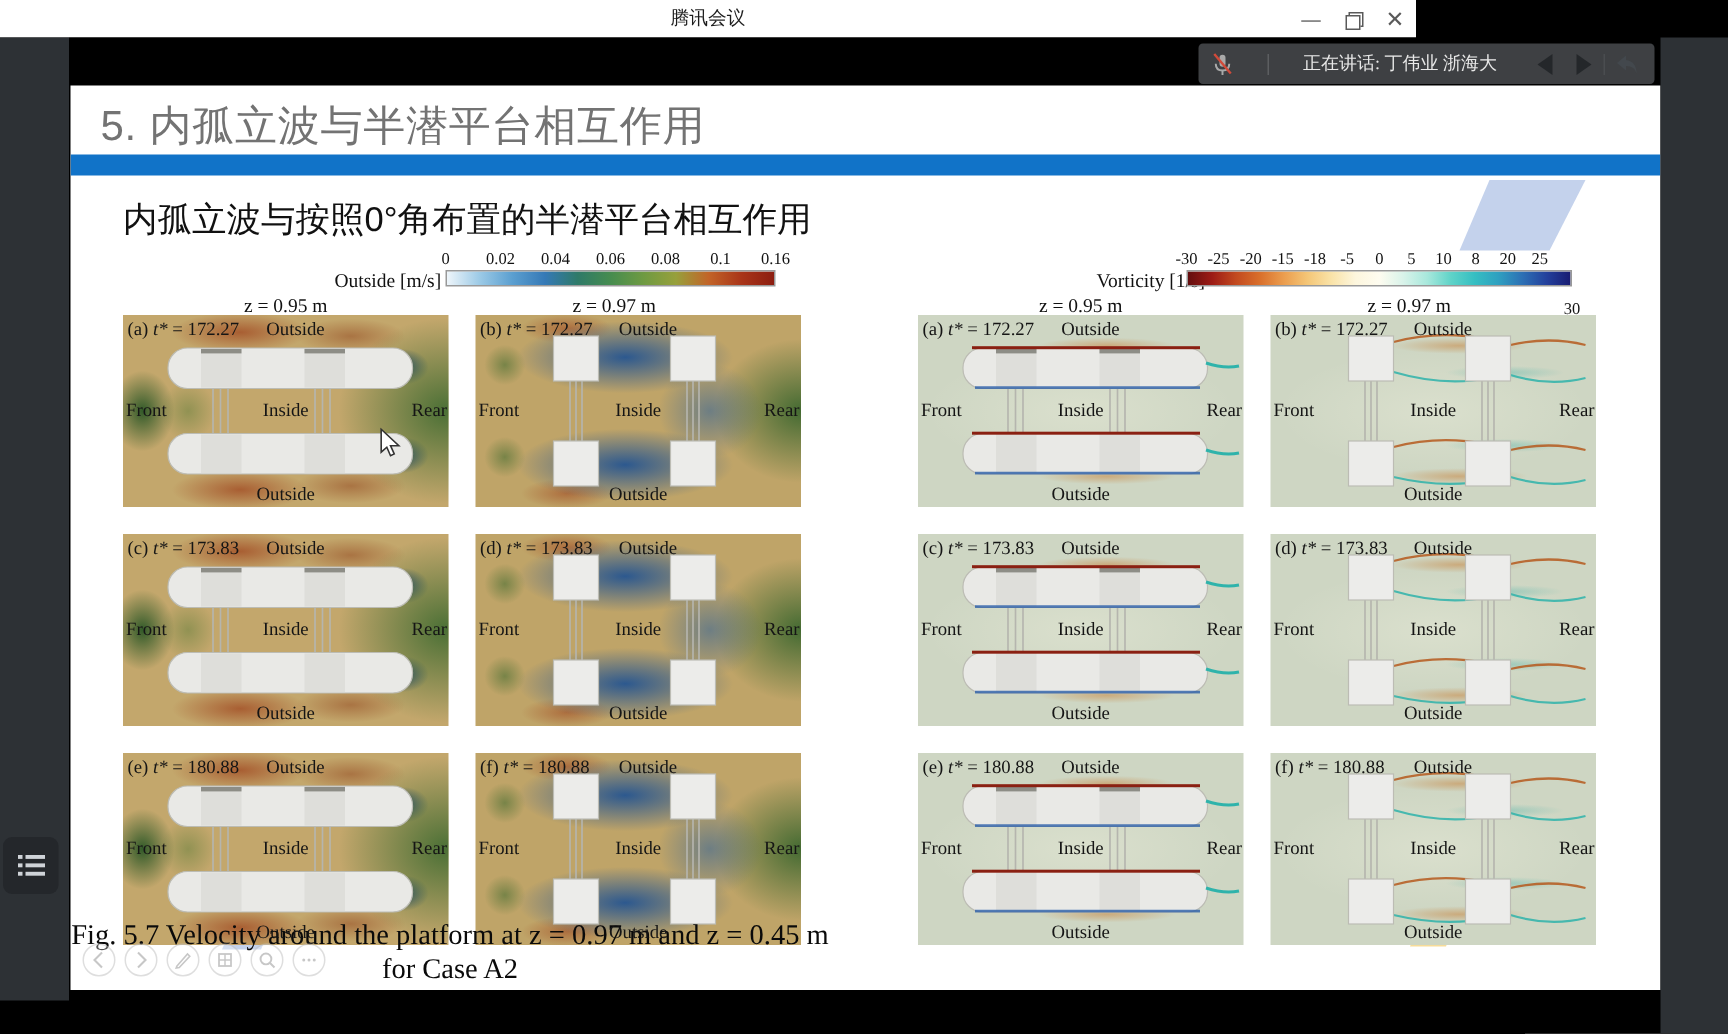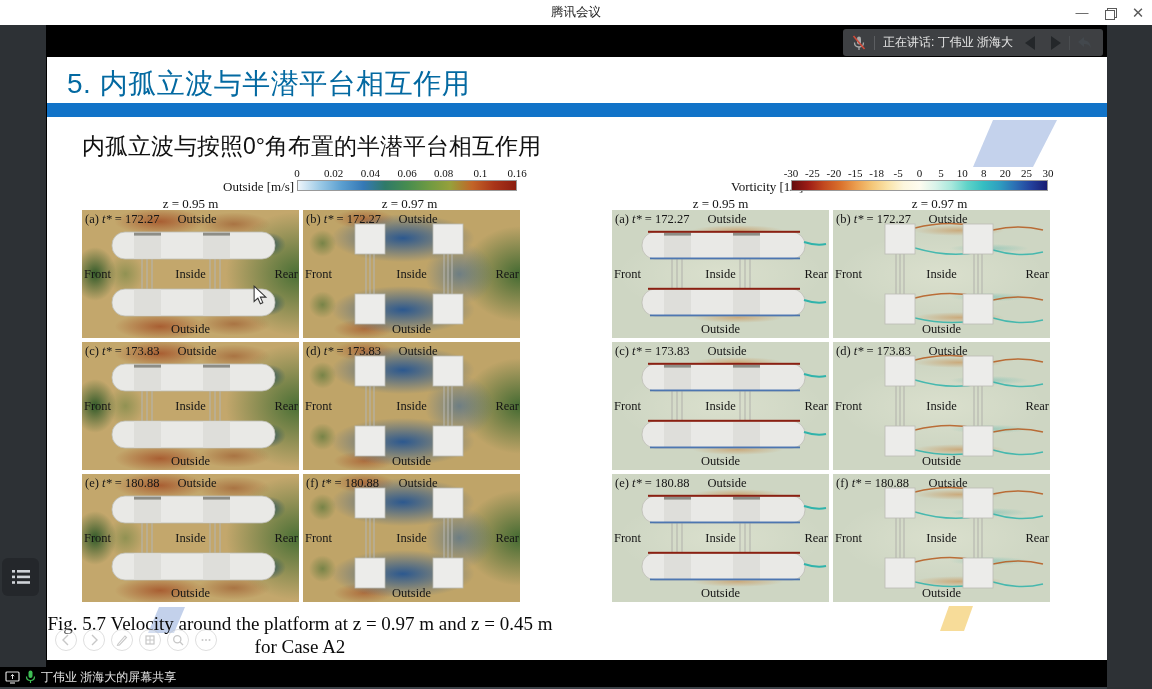--- a/index.html
+++ b/index.html
@@ -1,58 +1,58 @@
 <!DOCTYPE html>
 <html><head>
 <meta charset="utf-8">
 <style>
   * { margin:0; padding:0; box-sizing:border-box; }
   html,body { width:1152px; height:689px; background:#000; overflow:hidden; }
   body { font-family:"Liberation Sans", sans-serif; }
   .window { position:relative; width:1152px; height:689px; background:#000; }
 
   
-  .titlebar { position:absolute; left:0; top:0; width:1152px; height:25px; background:#ffffff; display:flex; align-items:center; justify-content:center; }
+  .titlebar { position:absolute; left:0; top:0; width:944px; height:25px; background:#ffffff; display:flex; align-items:center; justify-content:center; }
   .titlebar-title { font-size:12.5px; color:#1d1d1d; }
   .win-controls { position:absolute; right:0; top:0; height:25px; display:flex; align-items:center; }
   .win-btn { width:28px; height:25px; display:flex; align-items:center; justify-content:center; color:#5a5a5a; font-size:13px; cursor:default; }
   .restore-glyph { width:10px; height:10px; position:relative; }
   .restore-glyph:before { content:""; position:absolute; left:2px; top:0; width:8px; height:8px; border:1px solid #5a5a5a; }
   .restore-glyph:after { content:""; position:absolute; left:0; top:2px; width:8px; height:8px; border:1px solid #5a5a5a; background:#fff; }
 
   
   .side-strip { position:absolute; background:#2d3135; z-index:6; }
   .strip-left { left:0; top:25px; width:46px; height:642px; }
   .strip-right { right:0; top:25px; width:45px; height:664px; }
   .letterbox { position:absolute; left:46px; width:1061px; background:#000; }
   .lb-top { top:25px; height:32px; }
   .lb-bottom { top:660px; height:7px; }
 
-  .speaking-pill { position:absolute; top:29px; right:49px; height:27px; background:#3e4043; border-radius:3px; display:flex; align-items:center; gap:8px; padding:0 9px; z-index:7; }
+  .speaking-pill { position:absolute; top:29px; right:49px; height:27px; background:#3e4043; border-radius:3px; display:flex; align-items:center; gap:23px; padding:0 9px; z-index:7;font-family:Liberation Serif, serif; }
   .pill-divider { width:1px; height:14px; background:#5c5e61; }
   .speaking-text { font-size:12px; color:#e8e8e8; white-space:nowrap; }
   .pill-icons { display:flex; align-items:center; gap:4px; }
 
   
   .slide { position:absolute; left:47px; top:57px; width:1060px; height:603px; background:#ffffff; overflow:hidden; z-index:5; }
-  .slide-title { position:absolute; left:20px; top:8px; font-size:28px; color:#0369a1; letter-spacing:0.5px; }
+  .slide-title { position:absolute; left:20px; top:8px; font-size:28px; color:#737373; letter-spacing:0.5px; }
   .accent-bar { position:absolute; left:0; top:46px; width:1060px; height:14px; }
   .subtitle { position:absolute; left:35px; top:74px; font-size:23px; font-weight:normal; color:#111; }
   .deco { position:absolute; z-index:0; }
 
   
   .fig-block { position:absolute; top:110px; width:438px; height:493px; z-index:1; }
   .fig-vel { left:35px; }
   .fig-vor { left:565px; }
   .cb-label { position:absolute; font:13px "Liberation Serif", serif; color:#111; white-space:nowrap; }
   .cb-bar { position:absolute; height:11px; border:0.5px solid #999; }
   .cb-ticks { position:absolute; top:0; height:12px; }
   .cb-tick { position:absolute; transform:translateX(-50%); font:11px "Liberation Serif", serif; color:#111; white-space:nowrap; }
   .col-header { position:absolute; top:29px; width:217px; text-align:center; font:13px "Liberation Serif", serif; color:#111; }
-  .panels { position:absolute; left:0; top:43px; width:436px; display:grid; grid-template-columns:217px 217px; grid-auto-rows:128px; gap:4px; background:#fff; }
+  .panels { position:absolute; left:0; top:43px; width:436px; display:grid; grid-template-columns:217px 217px; grid-auto-rows:128px; gap:18px; background:#fff; }
   .panel { position:relative; overflow:hidden; }
   .panel .art { position:absolute; inset:0; width:100%; height:100%; }
   .p-lbl { position:absolute; font:12.5px "Liberation Serif", serif; color:#151515; white-space:nowrap; z-index:2; }
   .p-tag { left:3px; top:2px; }
   .p-tag i { font-family:"Liberation Serif", serif; }
   .p-top { top:2px; left:53%; transform:translateX(-50%); }
   .p-bottom { bottom:1px; left:50%; transform:translateX(-50%); }
   .p-front { left:2px; top:50%; transform:translateY(-50%); }
   .p-inside { left:50%; top:50%; transform:translate(-50%,-50%); }
   .p-rear { right:1px; top:50%; transform:translateY(-50%); }
@@ -383,21 +383,21 @@
           <span class="cb-tick" style="left: 16.6667%;">-20</span>
           <span class="cb-tick" style="left: 25%;">-15</span>
           <span class="cb-tick" style="left: 33.3333%;">-18</span>
           <span class="cb-tick" style="left: 41.6667%;">-5</span>
           <span class="cb-tick" style="left: 50%;">0</span>
           <span class="cb-tick" style="left: 58.3333%;">5</span>
           <span class="cb-tick" style="left: 66.6667%;">10</span>
           <span class="cb-tick" style="left: 75%;">8</span>
           <span class="cb-tick" style="left: 83.3333%;">20</span>
           <span class="cb-tick" style="left: 91.6667%;">25</span>
-          <span class="cb-tick" style="left: 100%;">30</span>
+          <span class="cb-tick" style="left: 100%; margin-top: 33px;">30</span>
         </div>
         <div class="col-header" style="left: 0px;">z = 0.95 m</div>
         <div class="col-header" style="left: 219px;">z = 0.97 m</div>
         <div class="panels">
           <div class="panel vor z095">
 <svg class="art" viewBox="0 0 217 128" preserveAspectRatio="none">
   <g stroke="#b5b5ae" stroke-width="1.1">
     <line x1="60" y1="49" x2="60" y2="79"></line>
                 <line x1="65" y1="49" x2="65" y2="79"></line>
                 <line x1="70" y1="49" x2="70" y2="79"></line>
@@ -643,29 +643,16 @@
     <svg width="20" height="16" viewBox="0 0 20 16">
       <rect x="1" y="1" width="3" height="2.6" fill="#cfd3d8"></rect>
         <rect x="6" y="1" width="13" height="2.6" fill="#cfd3d8"></rect>
       <rect x="1" y="6.6" width="3" height="2.6" fill="#cfd3d8"></rect>
         <rect x="6" y="6.6" width="13" height="2.6" fill="#cfd3d8"></rect>
       <rect x="1" y="12.2" width="3" height="2.6" fill="#cfd3d8"></rect>
         <rect x="6" y="12.2" width="13" height="2.6" fill="#cfd3d8"></rect>
     </svg>
   </div>
 
-  <div class="taskbar">
-    <svg width="15" height="13" viewBox="0 0 15 13">
-      <rect x="1" y="1" width="13" height="9" rx="1" fill="none" stroke="#d8d8d8" stroke-width="1.2"></rect>
-      <line x1="5" y1="12" x2="10" y2="12" stroke="#d8d8d8" stroke-width="1.2"></line>
-      <path d="M7.5 8 L7.5 3.5 M5.8 5.2 L7.5 3.5 L9.2 5.2" stroke="#d8d8d8" stroke-width="1" fill="none"></path>
-    </svg>
-    <svg width="11" height="14" viewBox="0 0 11 14">
-      <rect x="3.5" y="0.5" width="4" height="7.5" rx="2" fill="#3fbf55"></rect>
-      <path d="M1.5 6.5 q0 4 4 4 q4 0 4 -4" stroke="#3fbf55" stroke-width="1.2" fill="none"></path>
-      <line x1="5.5" y1="10.5" x2="5.5" y2="13" stroke="#3fbf55" stroke-width="1.2"></line>
-    </svg>
-    <span class="taskbar-label">丁伟业 浙海大的屏幕共享</span>
-  </div>
 
   <div class="side-strip strip-left"></div>
   <div class="side-strip strip-right"></div>
 </div>
 
 </body></html>

